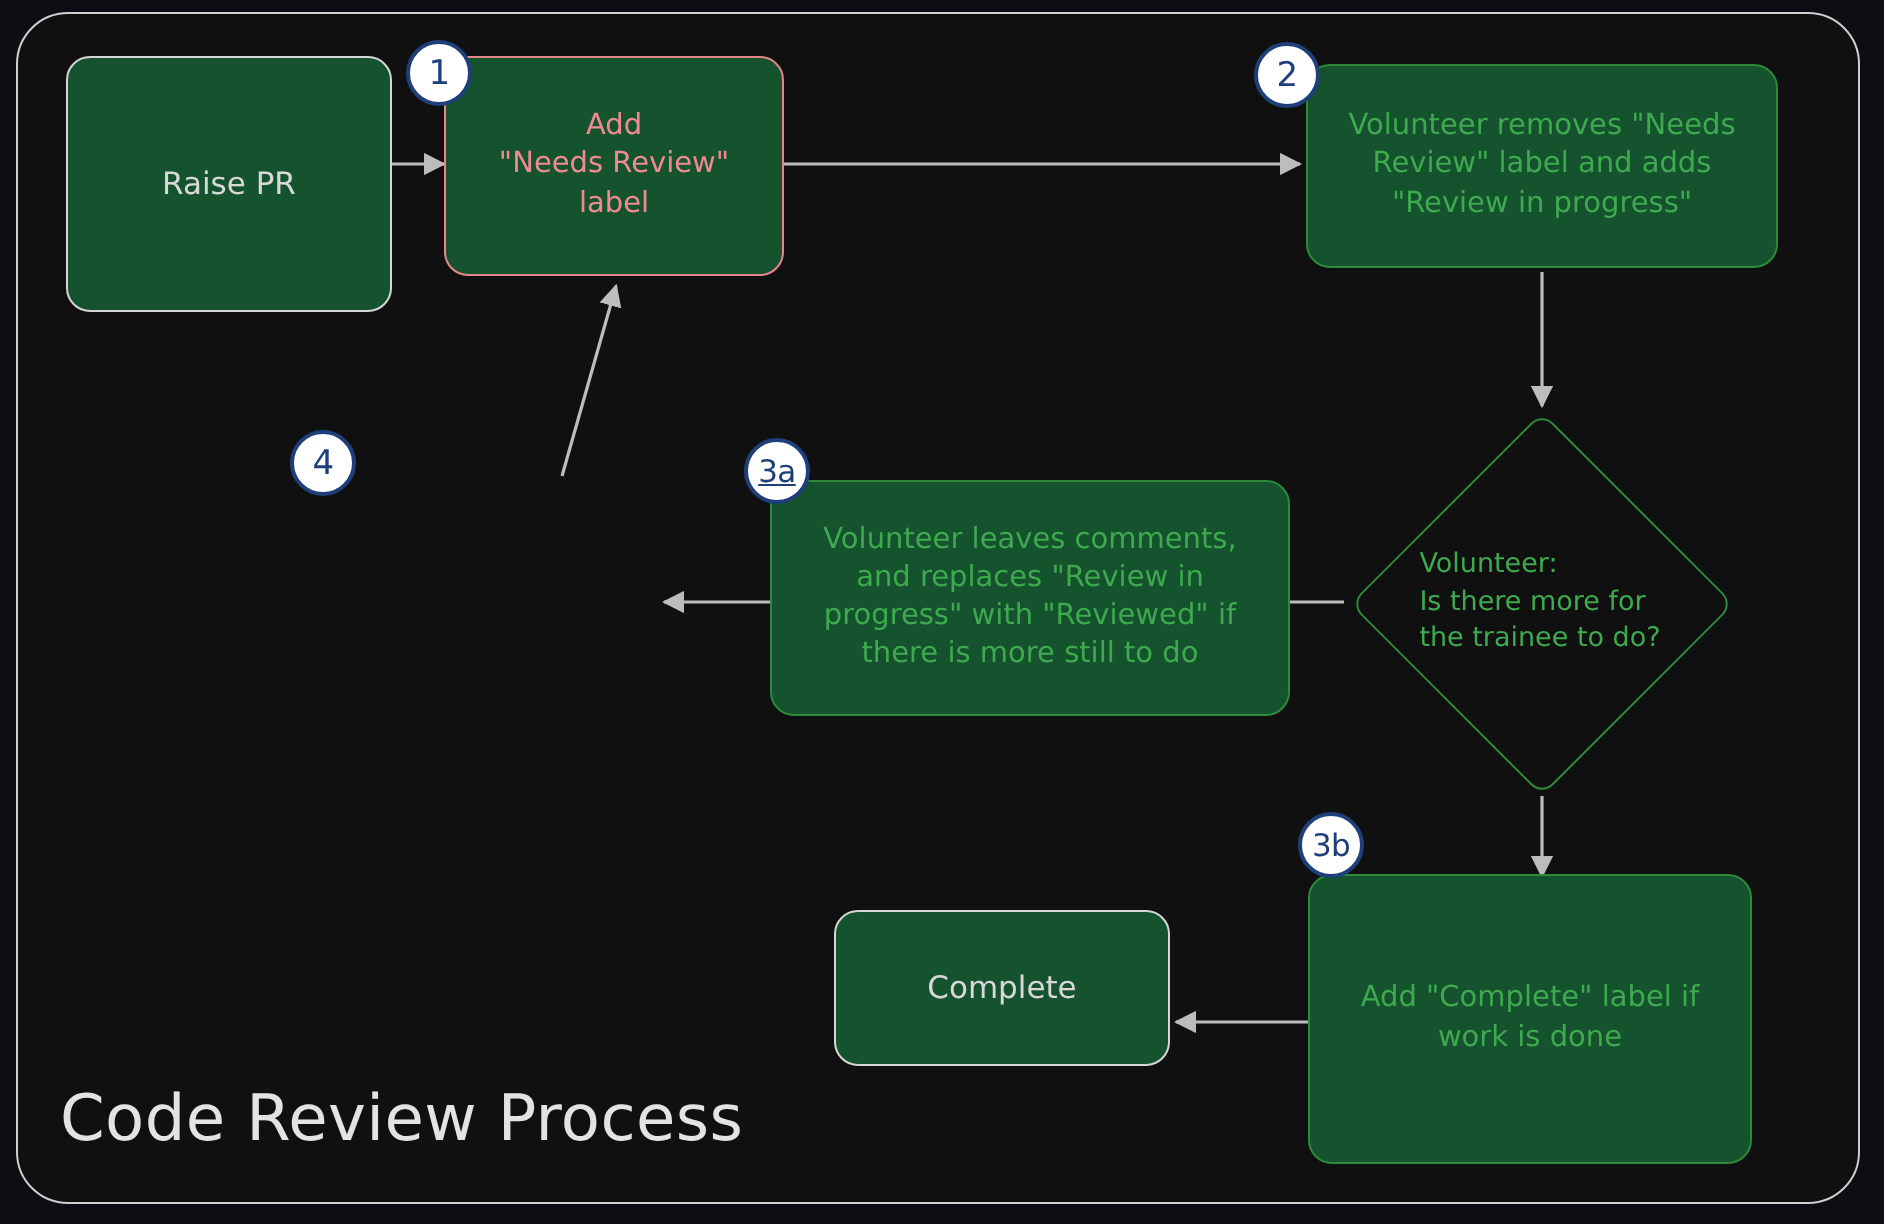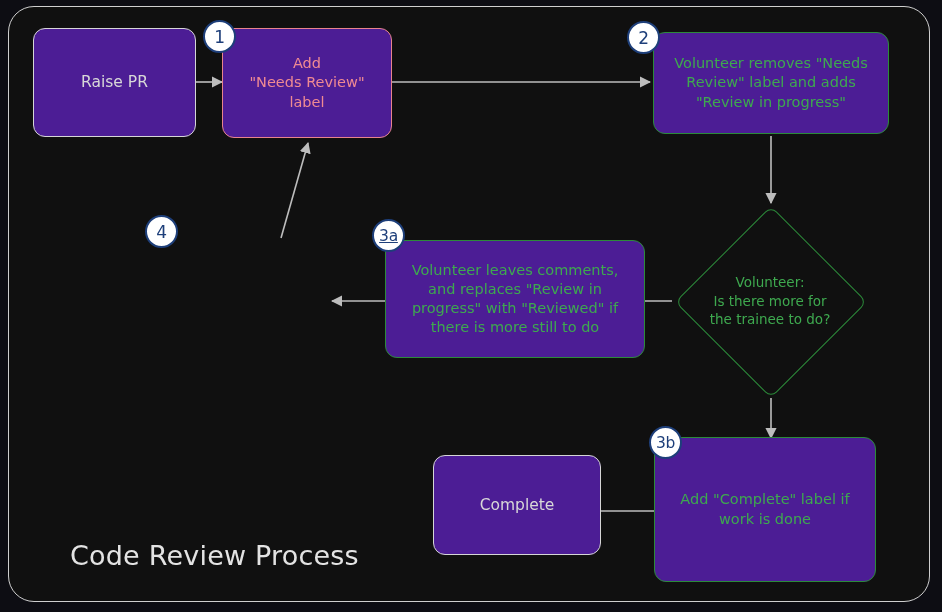--- a/index.html
+++ b/index.html
@@ -46,21 +46,21 @@
   }
 
   .node {
     position: absolute;
     box-sizing: border-box;
     display: flex;
     align-items: center;
     justify-content: center;
     text-align: center;
     border-radius: 12px;
-    background: #4c1d95;
+    background: #14532d;
     line-height: 1.32;
   }
 
   .node .txt {
     display: block;
     padding: 0 10px;
     white-space: pre-line;
   }
 
   
@@ -103,21 +103,21 @@
   }
   #decision .dia-label {
     position: absolute;
     left: 0;
     top: 0;
     width: 190px;
     height: 190px;
     display: flex;
     align-items: center;
     justify-content: center;
-    text-align: center;
+    text-align: left;
     color: #3ea94f;
     font-size: 13.5px;
     line-height: 1.38;
     white-space: pre-line;
   }
 
   
   .badge {
     position: absolute;
     width: 33px;
@@ -136,23 +136,22 @@
     z-index: 20;
   }
   .badge.wide { font-size: 15.5px; }
 
   
   #title {
     position: absolute;
     left: 30px;
     top: 540px;
     color: #e3e3e3;
-    font-size: 27px;
+    font-size: 32px;
     letter-spacing: 0.2px;
-    margin-left: 40px;
   }
 </style>
 </head>
 <body>
 
 <div id="canvas">
 
   <div id="frame"></div>
 
   <svg id="edges" viewBox="0 0 942 612" width="942" height="612" xmlns="http://www.w3.org/2000/svg">
@@ -172,21 +171,21 @@
 
     <line x1="771" y1="398" x2="771" y2="438" stroke="#bdbdbd" stroke-width="1.6" marker-end="url(#ah)"></line>
 
     <line x1="385" y1="301" x2="332" y2="301" stroke="#bdbdbd" stroke-width="1.6" marker-end="url(#ah)"></line>
 
     <line x1="281" y1="238" x2="308" y2="143" stroke="#bdbdbd" stroke-width="1.6" marker-end="url(#ah)"></line>
 
     <line x1="654" y1="511" x2="588" y2="511" stroke="#bdbdbd" stroke-width="1.6" marker-end="url(#ah)"></line>
   </svg>
 
-  <div class="node n-plain" id="node-raise-pr" style="left:33px; top:28px; width:163px; height:109px;text-align:center;">
+  <div class="node n-plain" id="node-raise-pr" style="left:33px; top:28px; width:163px; height:128px;text-align:center;">
     <span class="txt">Raise PR</span>
   </div>
 
   <div class="node n-red" id="node-add-needs-review" style="left:222px; top:28px; width:170px; height:110px;">
     <span class="txt">Add
 "Needs Review"
 label</span>
   </div>
   <div class="badge" style="left:203px; top:20px;">1</div>
 
@@ -211,21 +210,21 @@
 there is more still to do</span>
   </div>
   <div class="badge wide" style="left:372px; top:219px;text-decoration:underline;">3a</div>
 
   <div class="badge" style="left:145px; top:215px;">4</div>
 
   <div class="node n-green" id="node-add-complete" style="left:654px; top:437px; width:222px; height:145px;">
     <span class="txt">Add "Complete" label if
 work is done</span>
   </div>
-  <div class="badge wide" style="left:649px; top:426px;">3b</div>
-
-  <div class="node n-plain" id="node-complete" style="left:433px; top:455px; width:168px; height:100px;">
+  <div class="badge wide" style="left:649px; top:406px;">3b</div>
+
+  <div class="node n-plain" id="node-complete" style="left:417px; top:455px; width:168px; height:78px;">
     <span class="txt">Complete</span>
   </div>
 
   <div id="title">Code Review Process</div>
 
 </div>
 
 </body></html>

